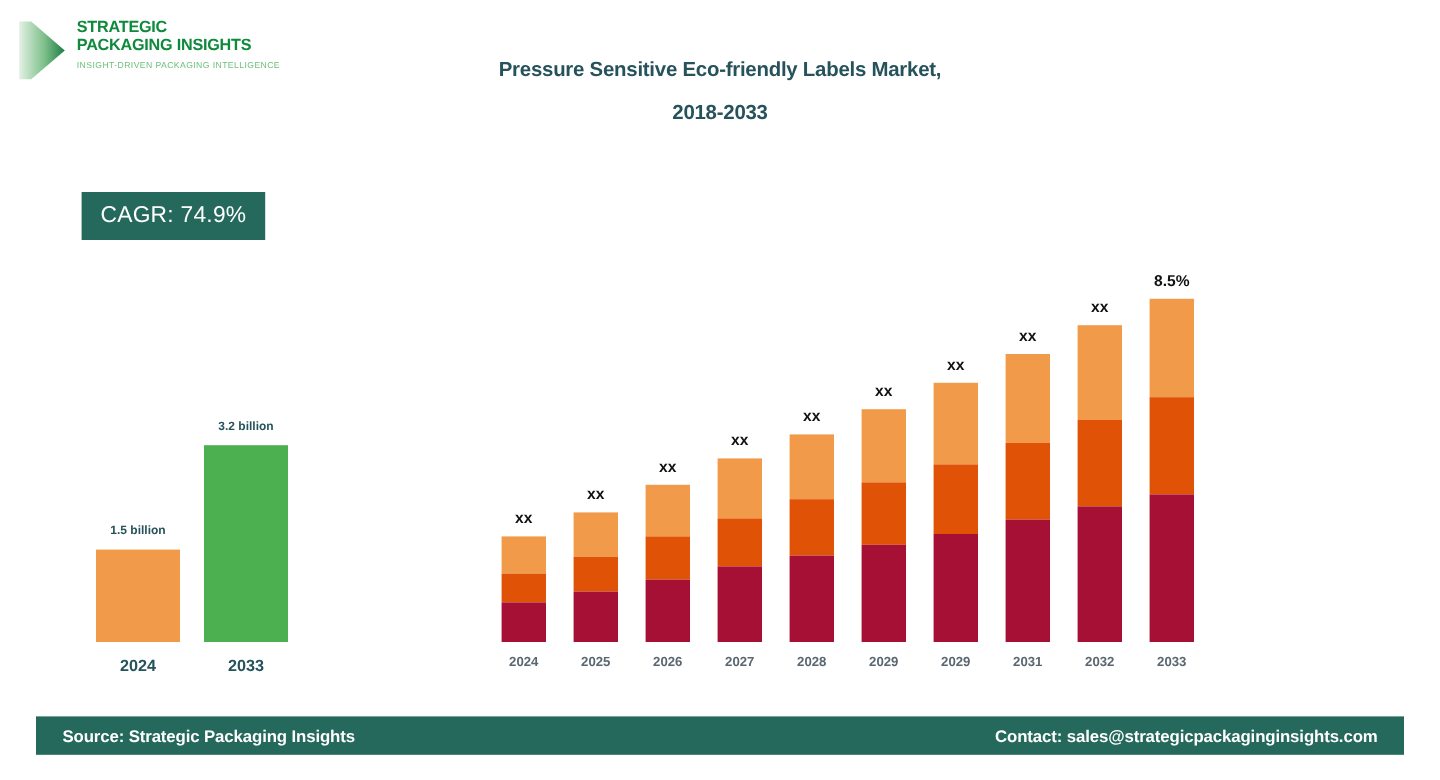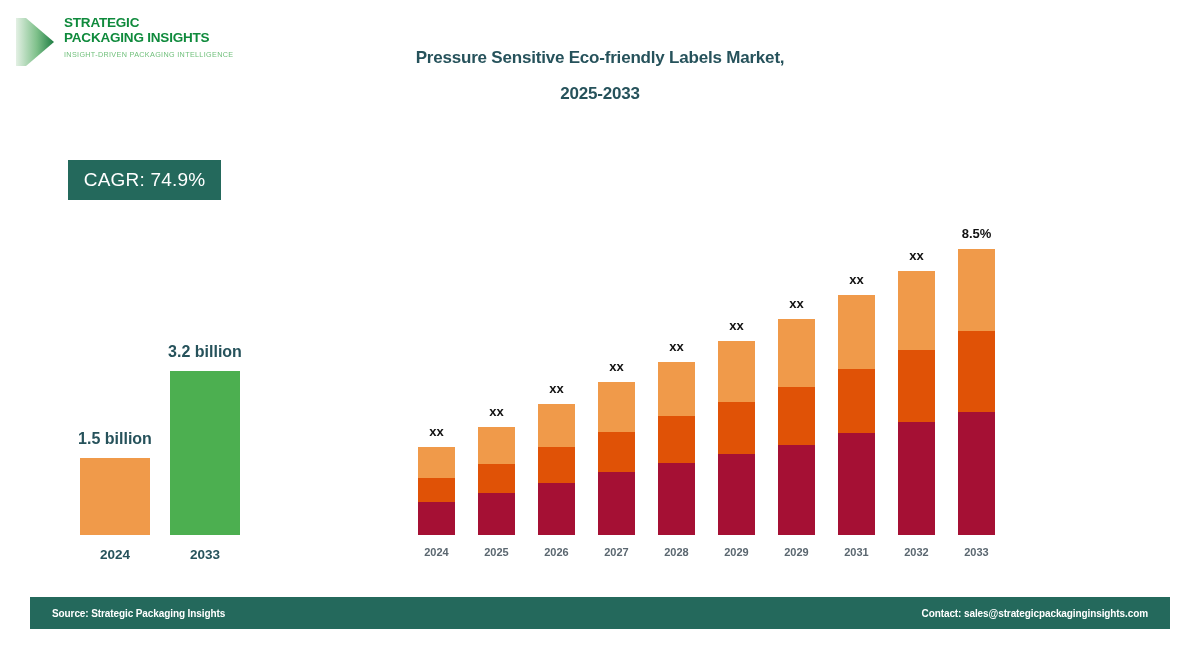--- a/index.html
+++ b/index.html
@@ -61,21 +61,21 @@
     letter-spacing: 0.2px;
   }
 
   
   #compare-panel { position: absolute; left: 40px; top: 300px; width: 260px; height: 270px; }
   .cmp-col { position: absolute; bottom: 0; width: 70px; }
   .cmp-value {
     position: absolute;
     width: 160px;
     text-align: center;
-    font-size: 16px;
+    font-size: 10px;
     font-weight: bold;
     color: #26525B;
     white-space: nowrap;
   }
   .cmp-bar { position: absolute; width: 70px; bottom: 35px; }
   .cmp-year {
     position: absolute;
     bottom: 8px;
     width: 70px;
     text-align: center;
@@ -123,21 +123,21 @@
     left: 30px; top: 597px;
     width: 1140px; height: 32px;
     background: #24695C;
     display: flex;
     align-items: center;
     justify-content: space-between;
     padding: 0 22px;
   }
   .footer-text {
     color: #ffffff;
-    font-size: 10px;
+    font-size: 14px;
     font-weight: bold;
     letter-spacing: -0.1px;
     white-space: nowrap;
   }
 </style>
 </head>
 <body>
 
 <div id="logo">
   <div id="logo-mark">
@@ -155,21 +155,21 @@
   <div id="logo-text">
     <div class="logo-line">STRATEGIC</div>
     <div class="logo-line">PACKAGING INSIGHTS</div>
     <div id="logo-tagline">INSIGHT-DRIVEN PACKAGING INTELLIGENCE</div>
   </div>
 </div>
 
 <div id="title-block">
   <div id="chart-title">
     <div>Pressure Sensitive Eco-friendly Labels Market,</div>
-    <div>2025-2033</div>
+    <div>2018-2033</div>
   </div>
 </div>
 
 <div id="cagr-badge">CAGR: 74.9%</div>
 
 <div id="compare-panel">
     <div class="cmp-col" style="left: 40px; height: 100%;">
       <div class="cmp-value" style="bottom: 122px; left: -45px;">1.5 billion</div>
       <div class="cmp-bar" style="height: 77px; background: rgb(240, 154, 74);"></div>
       <div class="cmp-year">2024</div>

